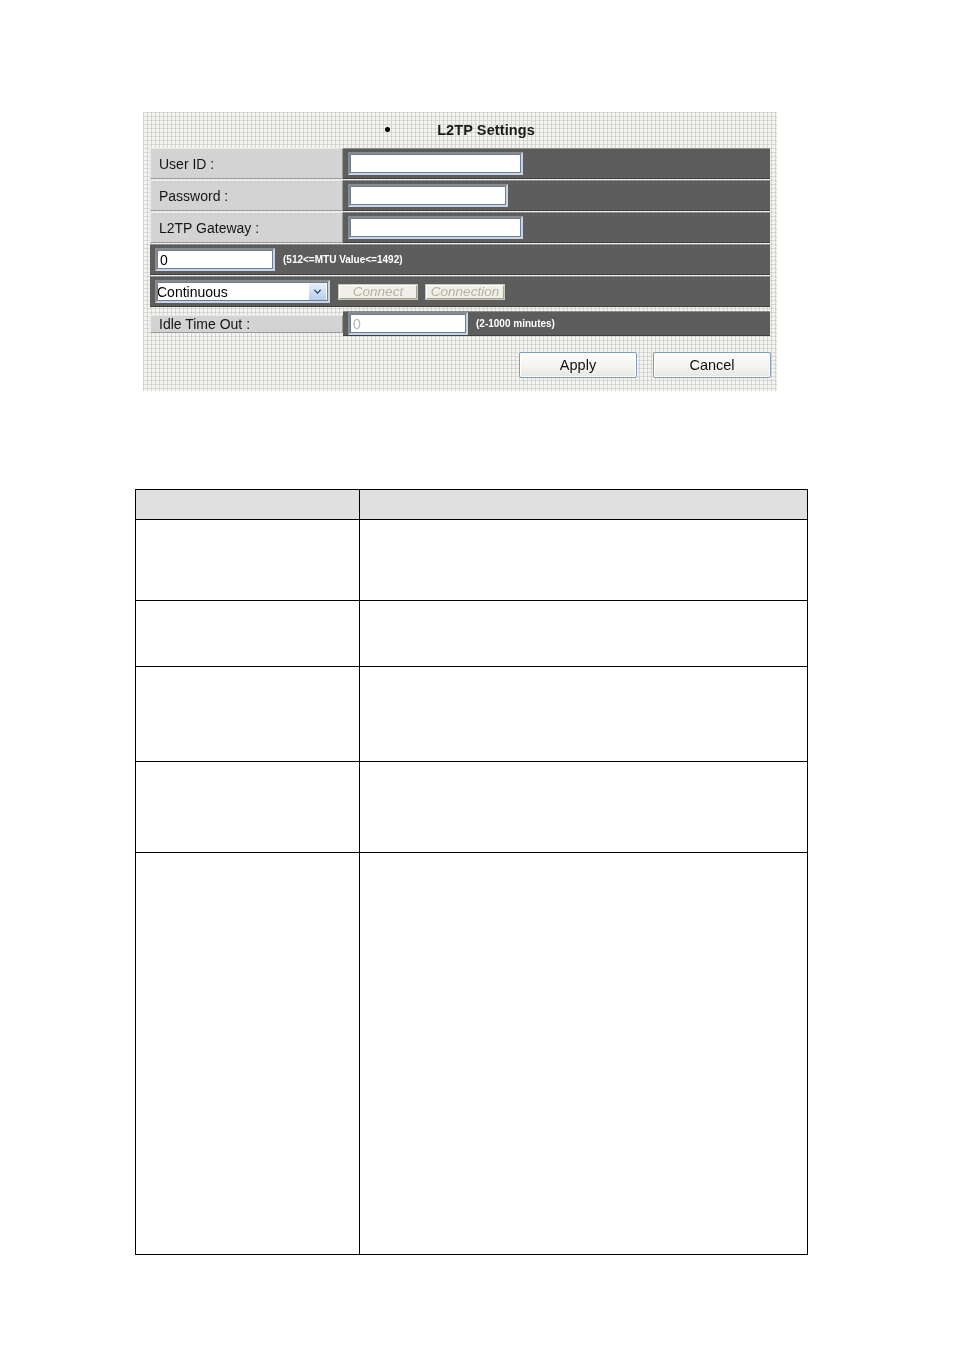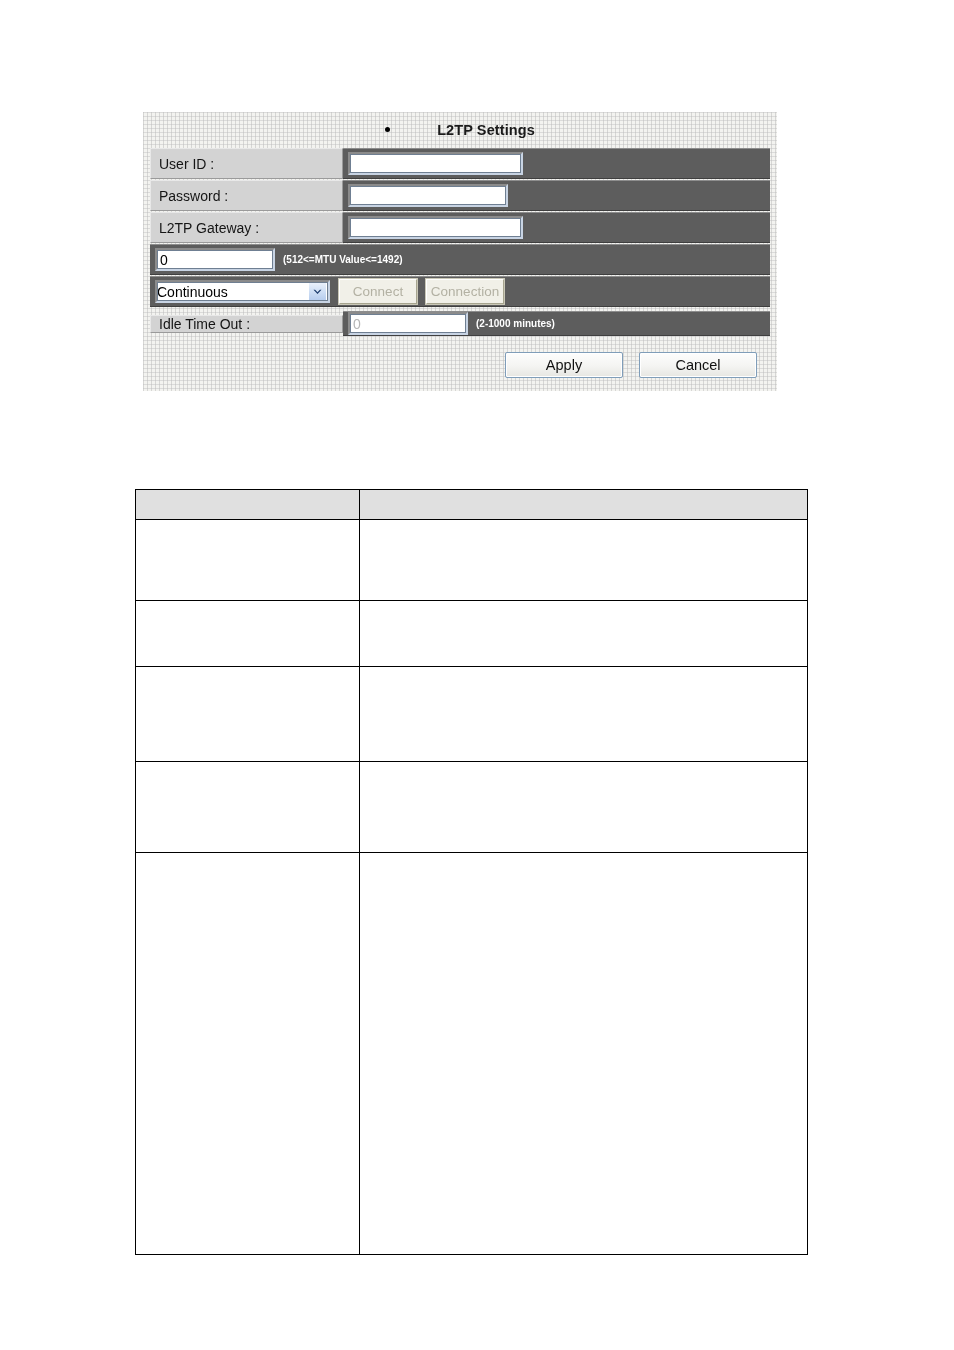--- a/index.html
+++ b/index.html
@@ -149,45 +149,46 @@
     margin-right: 2px;
     background: linear-gradient(to bottom, #eaf1fb 0%, #cfdff5 50%, #b7cdee 100%);
     display: flex;
     align-items: center;
     justify-content: center;
   }
   .sel-arrow svg { display: block; }
 
   
   .btn-dis {
-    height: 25px;
+    height: 14px;
     min-width: 78px;
     margin-left: 9px;
     padding: 0 2px;
     box-sizing: border-box;
     background: #f1f0e8;
     border: 1px solid;
     border-color: #ffffff #a6a48f #a6a48f #ffffff;
     box-shadow: 0 0 0 1px #c9c7b6;
     color: #b3b1a3;
     font-size: 13.5px;
     font-family: "Liberation Sans", sans-serif;
     display: flex;
     align-items: center;
     justify-content: center;
     white-space: nowrap;
+    font-style: italic;
   }
 
   
   .panel-footer {
     height: 52px;
     display: flex;
     align-items: center;
     justify-content: flex-end;
-    padding-right: 20px;
+    padding-right: 6px;
     box-sizing: border-box;
   }
   .btn-main {
     width: 118px;
     height: 26px;
     margin-left: 16px;
     box-sizing: border-box;
     background: linear-gradient(to bottom, #fdfdfd 0%, #f4f4f2 55%, #e6e6e2 100%);
     border: 1px solid #7f9db9;
     border-radius: 2px;

